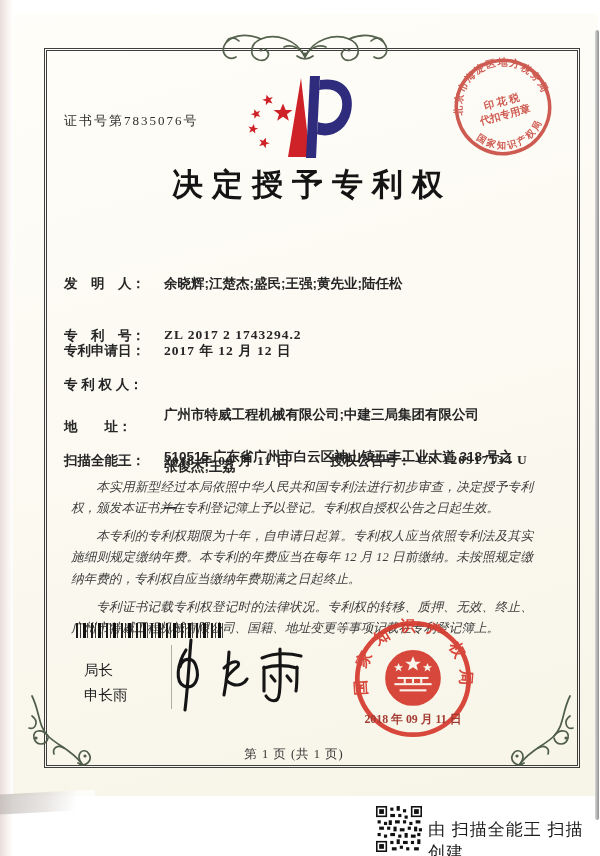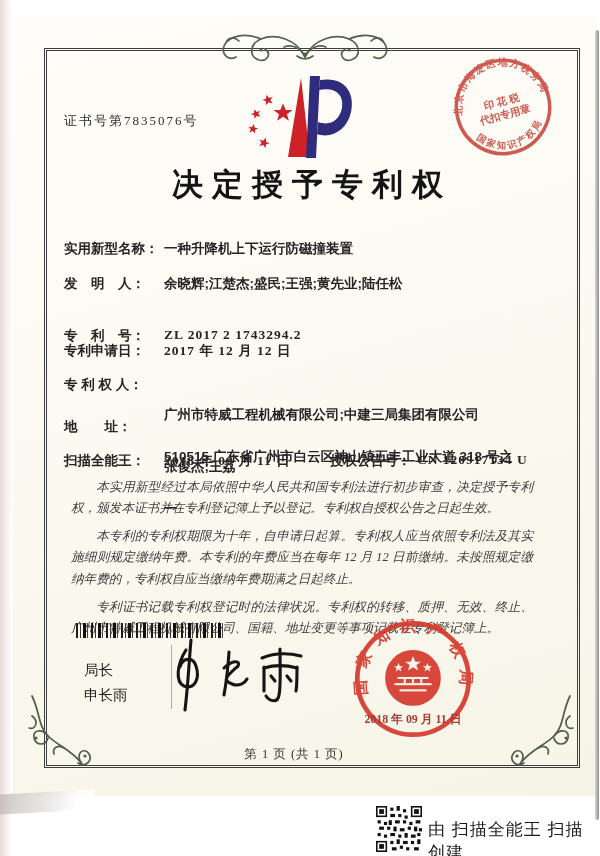--- a/index.html
+++ b/index.html
@@ -139,24 +139,20 @@
     <text x="55" y="53" font-size="10" fill="#c8463c" font-weight="bold" text-anchor="middle">印 花 税</text>
     <text x="55" y="66" font-size="10" fill="#c8463c" font-weight="bold" text-anchor="middle">代扣专用章</text>
     <path id="taxBot" d="M22.2,77.9 A40,40 0 0 0 87.8,77.9" fill="none"></path>
     <text font-size="9" fill="#c8463c" font-weight="bold" letter-spacing="2">
       <textPath href="#taxBot" startOffset="50%" text-anchor="middle">国家知识产权局</textPath>
     </text>
   </svg>
 
   <div class="abs doc-title">决定授予专利权</div>
 
-  <div class="abs field-row" style="top:240px;">
-    <span class="field-label">实用新型名称：</span>
-    <span class="field-value">一种升降机上下运行防磁撞装置</span>
-  </div>
   <div class="abs field-row" style="top:275px;">
     <span class="field-label">发　明　人：</span>
     <span class="field-value">余晓辉;江楚杰;盛民;王强;黄先业;陆任松</span>
   </div>
   <div class="abs field-row" style="top:327px;">
     <span class="field-label">专　利　号：</span>
     <span class="field-value num">ZL 2017 2 1743294.2</span>
   </div>
   <div class="abs field-row" style="top:342px;">
     <span class="field-label">专利申请日：</span>

